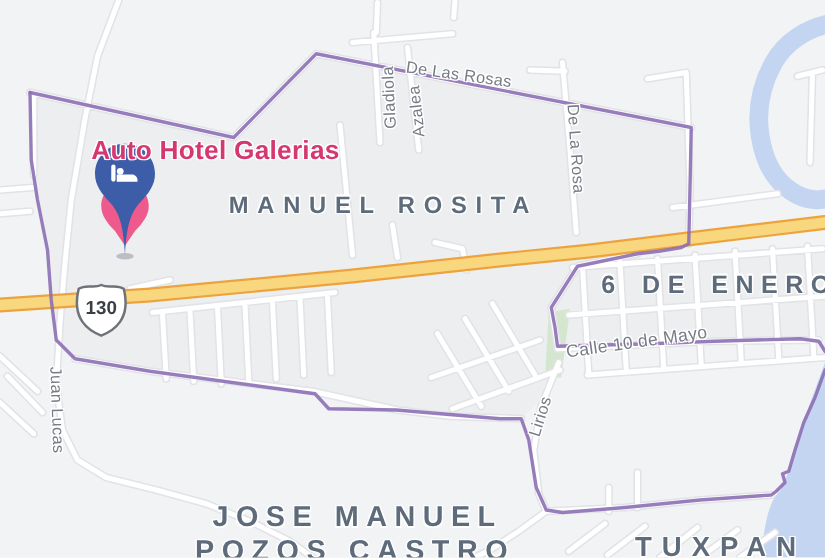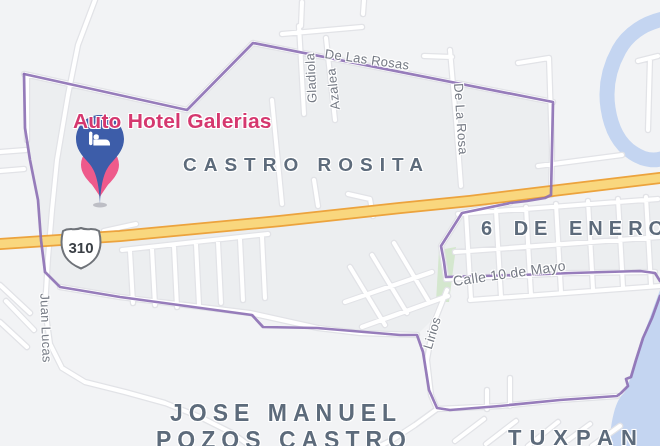--- a/index.html
+++ b/index.html
@@ -66,23 +66,23 @@
       <g fill="#FFFFFF">
         <rect x="89" y="131.5" width="3.4" height="13.8" rx="1.7"></rect>
         <circle cx="96.2" cy="137" r="2.7"></circle>
         <path d="M93.4,139.6 L105.6,139.6 C108,139.6 110,141.6 110,144 L110,145.4 L93.4,145.4 Z"></path>
       </g>
     </g>
   </svg>
 
   <div class="lbl poi-label" style="left:54px;top:109px;margin-left:19px;">Auto Hotel Galerias</div>
 
-  <div class="lbl shield-num" style="left:81px;top:247px;transform:translate(-50%,-50%);">310</div>
+  <div class="lbl shield-num" style="left:81px;top:247px;transform:translate(-50%,-50%);">130</div>
 
-  <div class="lbl hood" style="left:183px;top:154px;font-size:19px;letter-spacing:7px;">CASTRO ROSITA</div>
+  <div class="lbl hood" style="left:183px;top:154px;font-size:19px;letter-spacing:7px;">MANUEL ROSITA</div>
   <div class="lbl hood" style="left:481px;top:217px;font-size:20px;letter-spacing:6px;word-spacing:4px;">6 DE ENERO</div>
   <div class="lbl hood" style="left:170px;top:400px;width:226px;font-size:23px;letter-spacing:6px;">JOSE MANUEL</div>
   <div class="lbl hood" style="left:156px;top:427px;width:254px;text-align:center;font-size:23px;letter-spacing:6px;">POZOS CASTRO</div>
   <div class="lbl hood" style="left:508px;top:425px;font-size:22px;letter-spacing:8px;">TUXPAN</div>
 
   <div class="lbl street ctr" style="left:326px;top:46px;transform:rotate(8deg);transform-origin:left top;">De Las Rosas</div>
   <div class="lbl street" style="left:311px;top:78px;transform:translate(-50%,-50%) rotate(-93deg);">Gladiola</div>
   <div class="lbl street" style="left:333px;top:89px;transform:translate(-50%,-50%) rotate(-96deg);">Azalea</div>
   <div class="lbl street" style="left:461px;top:119px;transform:translate(-50%,-50%) rotate(86deg);">De La Rosa</div>
   <div class="lbl street" style="left:453px;top:281px;transform:translateY(-50%) rotate(-8deg);transform-origin:left center;font-size:14px;">Calle 10 de Mayo</div>

